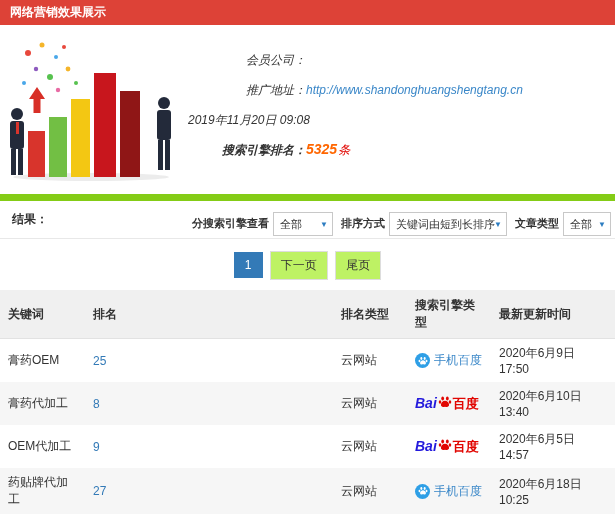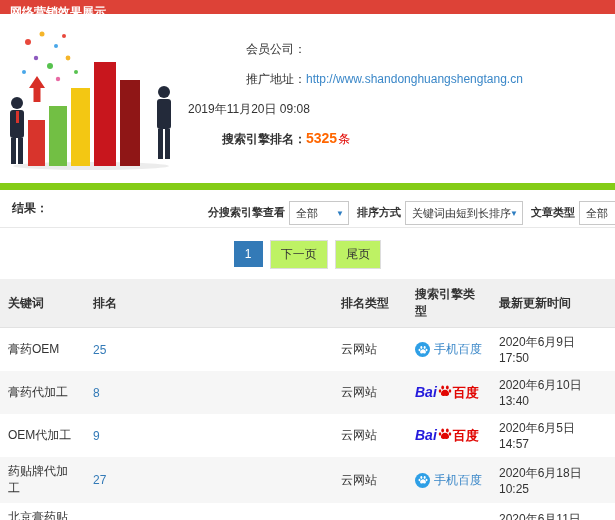--- a/index.html
+++ b/index.html
@@ -5,46 +5,46 @@
   * { box-sizing: border-box; }
   html, body { margin: 0; padding: 0; }
   body {
     width: 615px; height: 520px; overflow: hidden;
     background: #fff; color: #333;
     font-family: "Liberation Sans", "DejaVu Sans", sans-serif;
     font-size: 12px;
   }
   
   .topbar {
-    height: 14px; line-height: 25px; background: #dd4237;
+    height: 25px; line-height: 25px; background: #dd4237;
     color: #fff; padding-left: 10px; font-weight: bold; font-size: 12px;
   }
   
   .info-section { display: flex; padding: 10px 0 8px 0; }
   .illustration { width: 188px; flex: none; padding-left: 6px; }
-  .info-fields { padding-top: 10px; }
+  .info-fields { padding-top: 10px; font-style: italic; }
   .info-row { display: flex; align-items: center; height: 30px; }
   .info-label { width: 118px; text-align: right; color: #333; flex: none; }
   .info-label.bold { font-weight: bold; }
   a.link { color: #3a87c8; text-decoration: none; }
   .highlight-num { color: #ff6600; font-weight: bold; font-size: 14px; }
   .highlight-suffix { color: #e10602; margin-left: 1px; }
   
   .filter-bar {
     position: relative; height: 45px; overflow: hidden;
     border-top: 7px solid #84cc16; border-bottom: 1px solid #e8e8e8;
     display: flex; align-items: center; padding-left: 12px;
   }
   .result-label { font-weight: bold; }
   .filter-controls {
     position: absolute; left: 192px; top: 0; height: 45px;
     display: flex; align-items: center; white-space: nowrap; font-size: 11px;
   }
   .filter-label { font-weight: bold; margin: 0 4px 0 8px; }
-  .filter-label:first-child { margin-left: 16px; font-family: Liberation Serif, serif; }
+  .filter-label:first-child { margin-left: 0; font-family: Liberation Serif, serif; }
   .select {
     position: relative; border: 1px solid #c8c8c8; background: #fff;
     height: 24px; line-height: 22px; padding: 0 16px 0 6px; cursor: pointer;
   }
   .select::after {
     content: "▼"; position: absolute; right: 4px; top: 1px;
     font-size: 8px; color: #2d7dc1;
   }
   .sel-engine { width: 60px; }
   .sel-sort   { width: 118px; text-align: right; }

